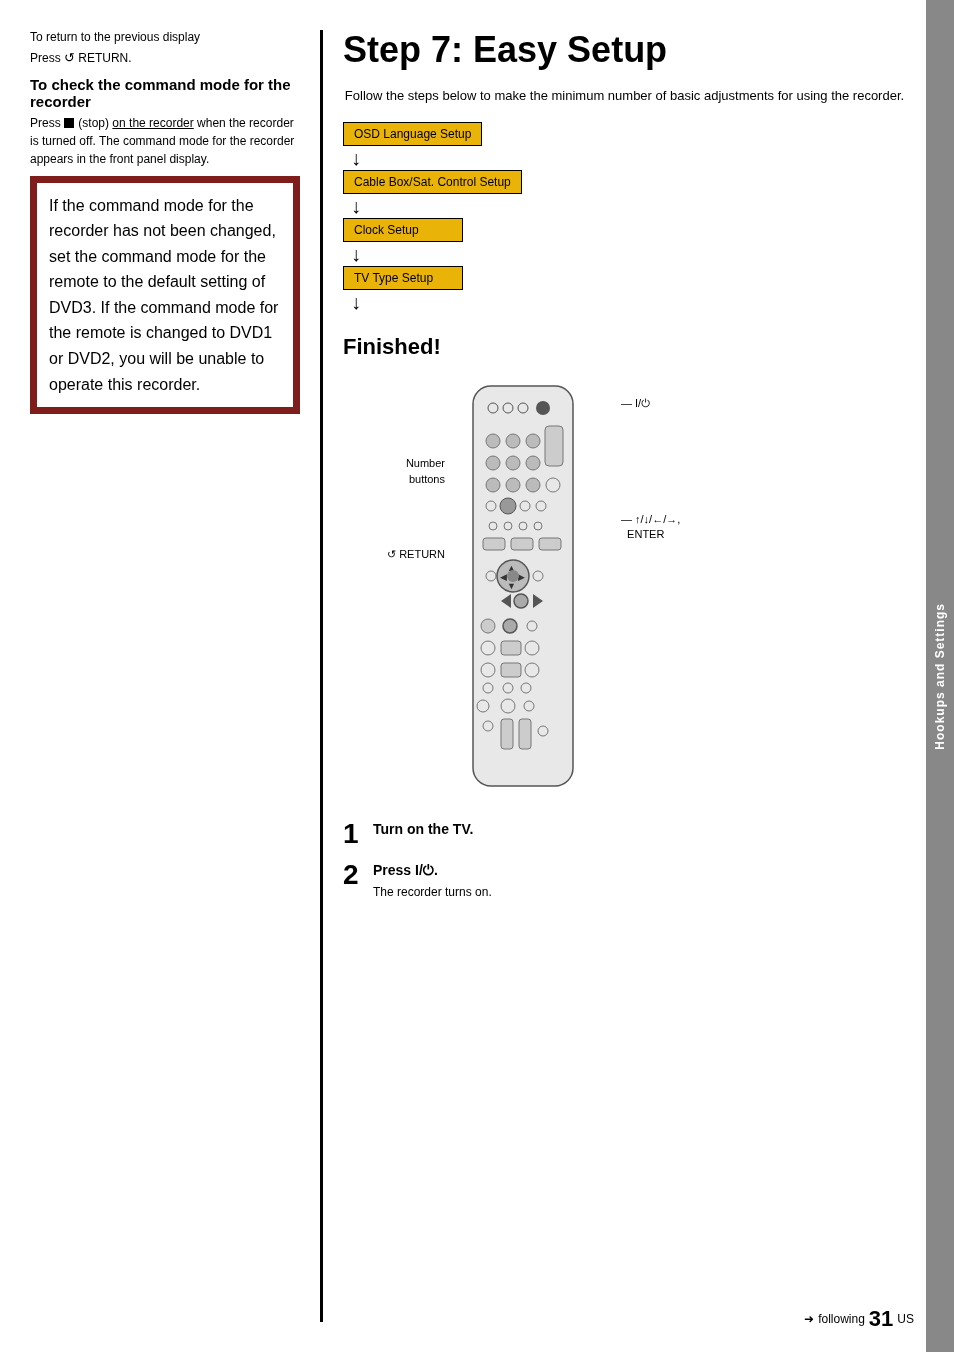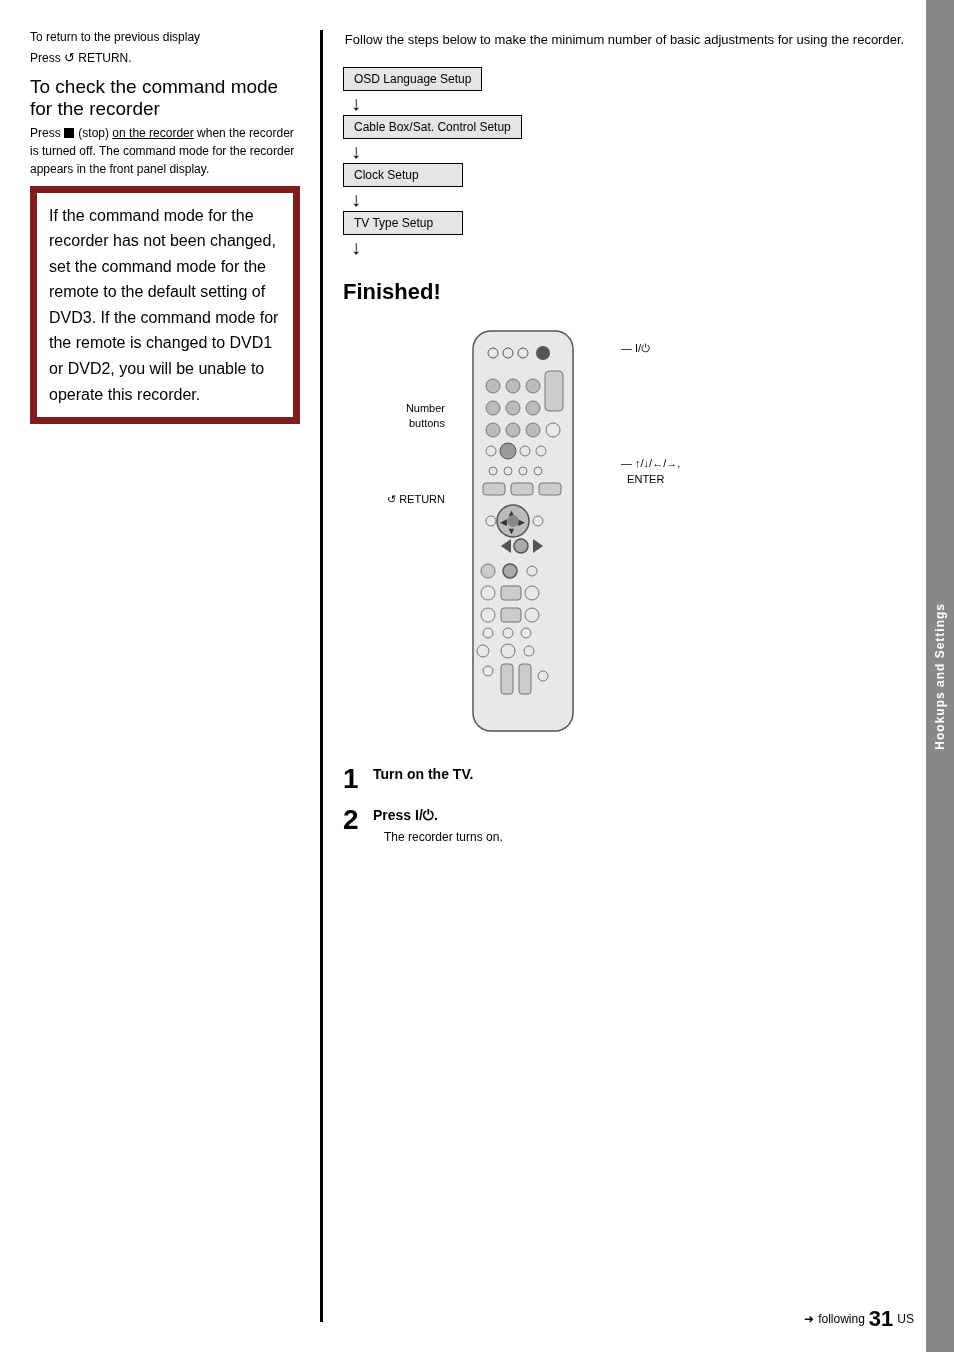--- a/index.html
+++ b/index.html
@@ -56,22 +56,22 @@
       flex-shrink: 0;
       padding-right: 20px;
     }
 
     .left-col .section-title {
       font-size: 12px;
       font-weight: normal;
       margin-bottom: 4px;
     }
     .left-col .section-title-bold {
-      font-size: 19px;
-      font-weight: normal;
+      font-size: 15px;
+      font-weight: bold;
       margin-bottom: 4px;
     }
     .left-col p {
       font-size: 12px;
       line-height: 1.5;
       margin-bottom: 8px;
     }
     .note-box {
       border: 7px solid #7f1d1d;
       padding: 10px 12px;
@@ -112,21 +112,21 @@
 
     .flow-container {
       margin: 16px 0;
     }
 
     .flow-box {
       display: inline-block;
       border: 1px solid #000;
       padding: 4px 10px;
       font-size: 12px;
-      background: #e5e5e5;
+      background: #eab308;
       min-width: 120px;
     }
 
     .flow-arrow {
       display: block;
       font-size: 20px;
       line-height: 1.2;
       margin-left: 8px;
       color: #000;
     }
@@ -194,21 +194,20 @@
     .step-content {
       font-size: 14px;
       font-weight: bold;
       line-height: 1.5;
       flex: 1;
     }
 
     .step-content .sub-text {
       font-size: 12px;
       font-weight: normal;
-      margin-left: 11px;
     }
 
     
     .footer {
       position: absolute;
       bottom: 20px;
       right: 40px;
       font-size: 12px;
       display: flex;
       align-items: center;
@@ -253,20 +252,21 @@
       </p>
 
       <div class="note-box">
         <span>If the command mode for the recorder has not been changed, set the command mode for the remote to the default setting of DVD3. If the command mode for the remote is changed to DVD1 or DVD2, you will be unable to operate this recorder.</span>
       </div>
 
     </div>
 
     <div class="right-col">
 
+      <h1 class="step-title">Step 7: Easy Setup</h1>
 
       <p class="intro-text">Follow the steps below to make the minimum number of basic adjustments for using the recorder.</p>
 
       <div class="flow-container">
         <div class="flow-box">OSD Language Setup</div>
         <span class="flow-arrow">↓</span>
         <div class="flow-box">Cable Box/Sat. Control Setup</div>
         <span class="flow-arrow">↓</span>
         <div class="flow-box">Clock Setup</div>
         <span class="flow-arrow">↓</span>

